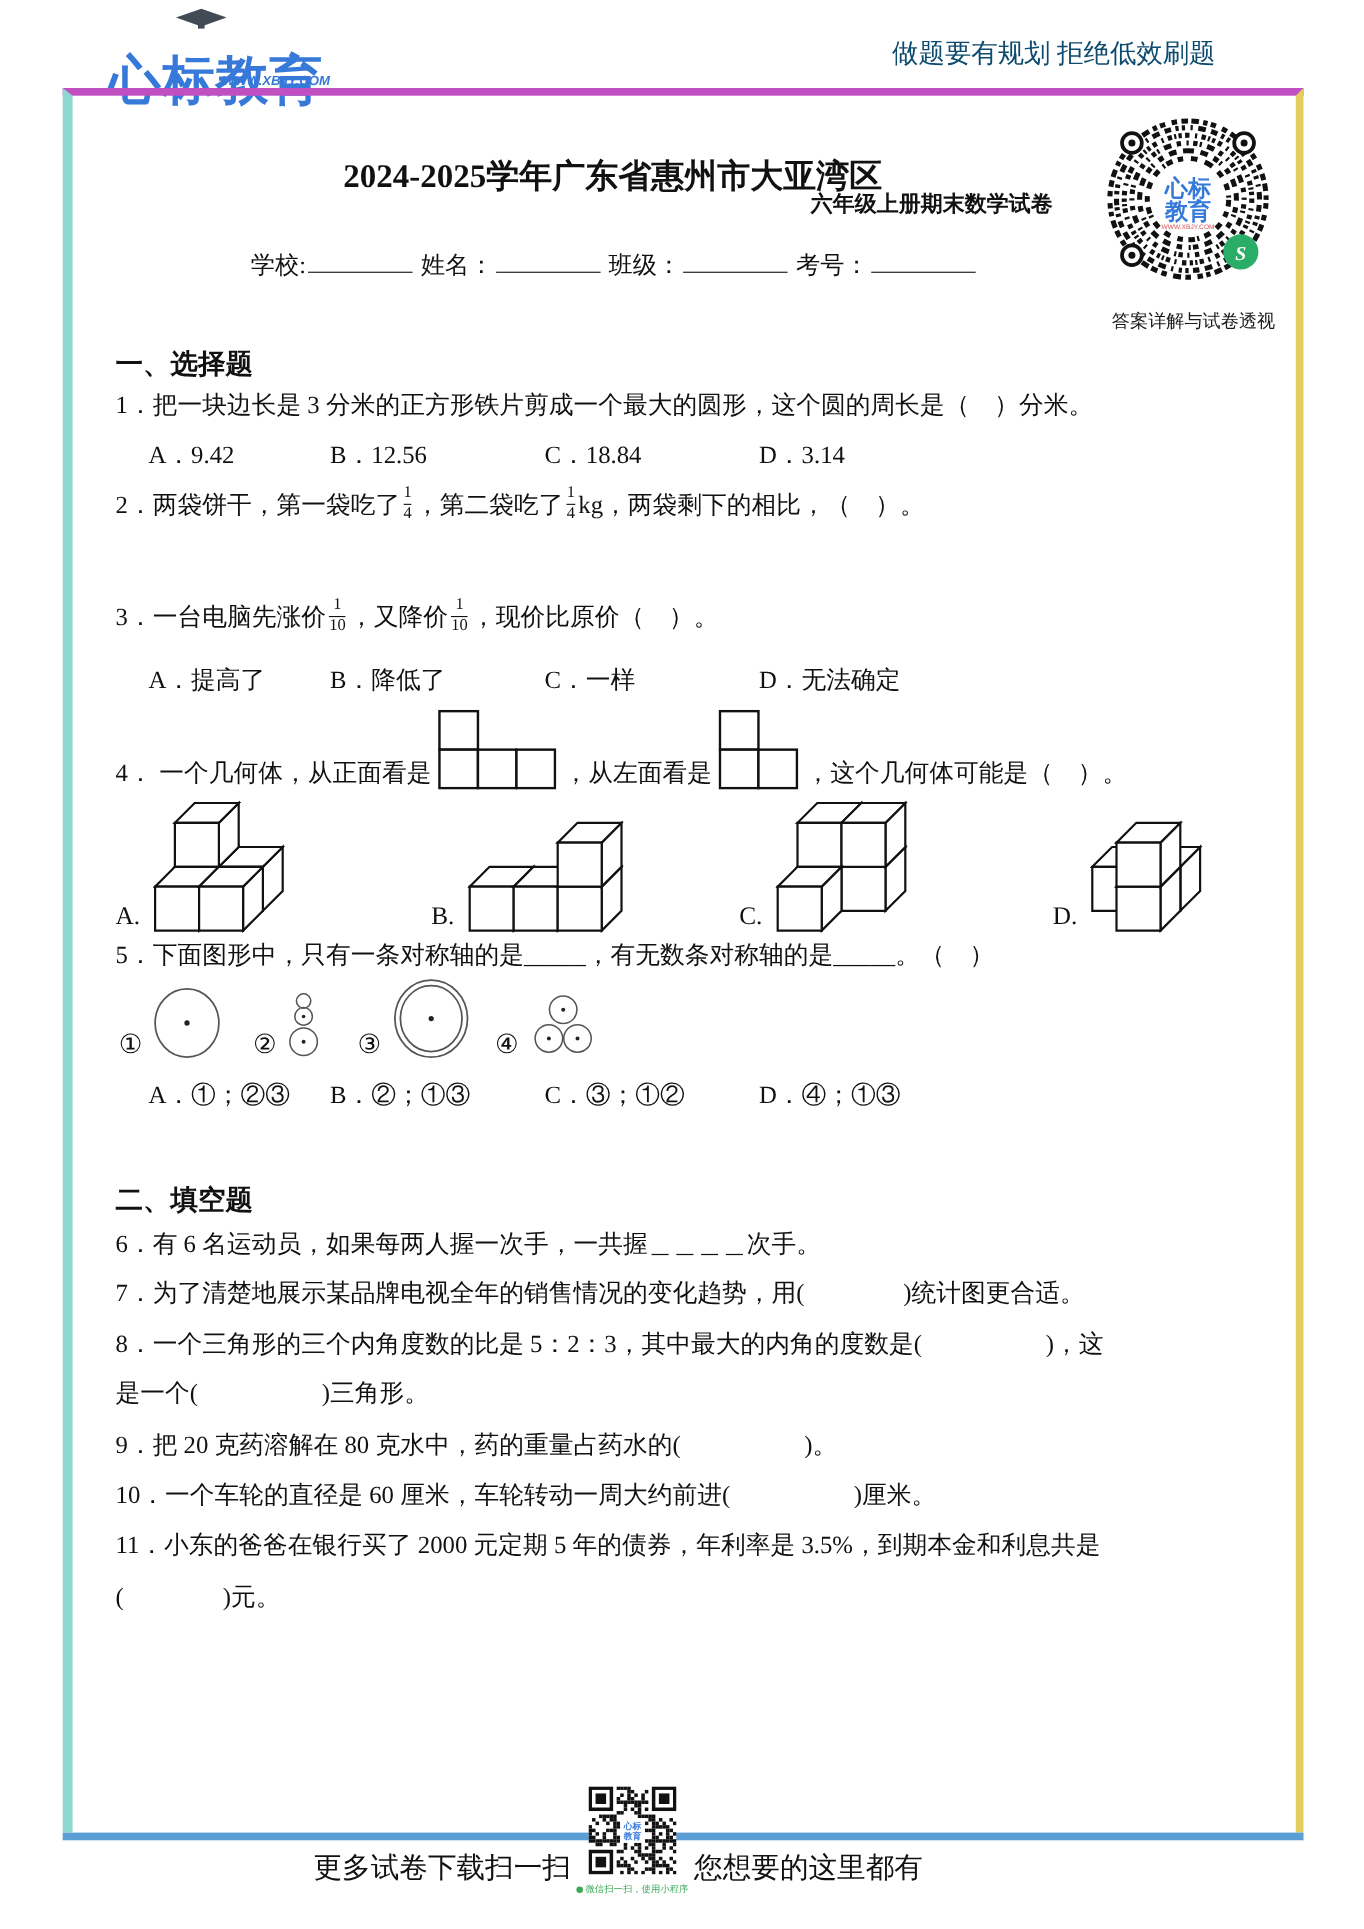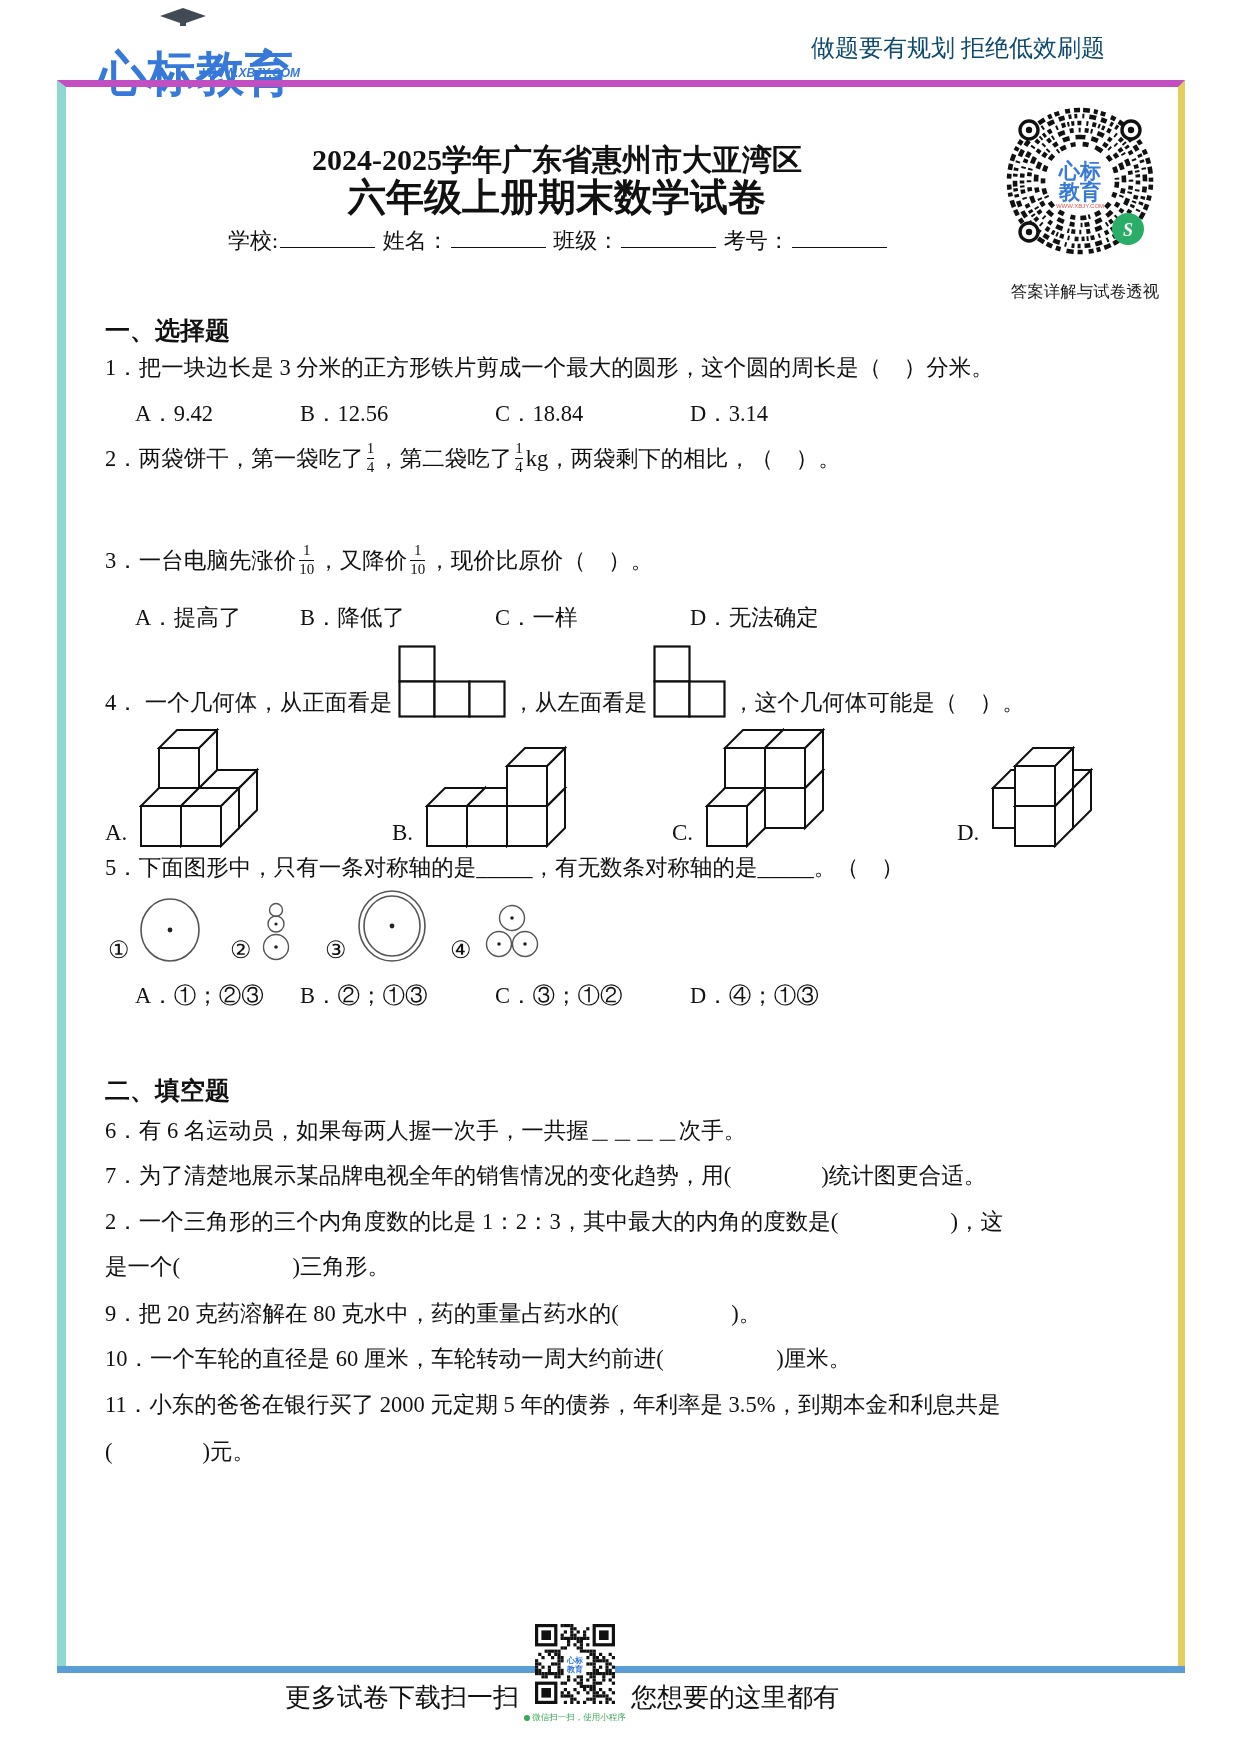--- a/index.html
+++ b/index.html
@@ -13,22 +13,22 @@
   .brandurl{position:absolute;left:104px;top:50px;font-family:"Liberation Sans",sans-serif;
             font-style:italic;font-weight:bold;font-size:12px;color:#3679d9;}
   .slogan{position:absolute;right:135px;top:32px;font-size:24px;color:#0c4a6e;}
   
   .frame{position:absolute;left:57px;top:80px;width:1128px;height:1586px;box-sizing:border-box;
          border-top:7px solid #c24fc2;border-left:9px solid #8fd8d2;border-right:7px solid #e3cd5f;}
   .blueline{position:absolute;left:57px;top:1666px;width:1128px;height:7px;background:#5b9ed5;}
   
   .title1{position:absolute;left:157px;top:112px;width:800px;text-align:center;
           font-size:30px;font-weight:bold;white-space:nowrap;margin-top:28px;}
-  .title2{position:absolute;left:157px;top:172px;width:800px;text-align:center;
-          font-size:38px;font-weight:bold;white-space:nowrap;}
+  .title2{position:absolute;left:157px;top:172px;width:800px;text-align:right;
+          font-size:20px;font-weight:bold;white-space:nowrap;}
   .info{position:absolute;left:228px;top:226px;font-size:22px;white-space:nowrap;}
   .blank{display:inline-block;width:95px;height:20px;border-bottom:1.6px solid #111;margin:0 2px;}
   .qrcircle{position:absolute;left:1005px;top:106px;width:150px;height:150px;}
   .qrcaption{position:absolute;left:985px;top:281px;width:200px;text-align:center;
              font-size:16.5px;color:#1a1a1a;}
   
   .h-sec{position:absolute;left:105px;font-size:25px;font-weight:bold;
          font-family:"Liberation Sans","DejaVu Sans",sans-serif;white-space:nowrap;}
   .q{position:absolute;left:105px;font-size:22.5px;white-space:nowrap;}
   .opts{position:absolute;left:135px;font-size:22.5px;white-space:nowrap;display:flex;align-items:flex-end;}
@@ -297,21 +297,21 @@
   <div class="opts" style="top:980px">
     <span class="o1">A．①；②③</span>
     <span class="o2">B．②；①③</span>
     <span class="o3">C．③；①②</span>
     <span>D．④；①③</span>
   </div>
 
   <div class="h-sec" style="top:1074px">二、填空题</div>
   <div class="q" style="top:1115px">6．有 6 名运动员，如果每两人握一次手，一共握＿＿＿＿次手。</div>
   <div class="q" style="top:1160px">7．为了清楚地展示某品牌电视全年的销售情况的变化趋势，用(　　　　)统计图更合适。</div>
-  <div class="q" style="top:1206px">2．一个三角形的三个内角度数的比是 1：2：3，其中最大的内角的度数是(　　　　　)，这</div>
+  <div class="q" style="top:1206px">8．一个三角形的三个内角度数的比是 5：2：3，其中最大的内角的度数是(　　　　　)，这</div>
   <div class="q" style="top:1251px">是一个(　　　　　)三角形。</div>
   <div class="q" style="top:1298px">9．把 20 克药溶解在 80 克水中，药的重量占药水的(　　　　　)。</div>
   <div class="q" style="top:1343px">10．一个车轮的直径是 60 厘米，车轮转动一周大约前进(　　　　　)厘米。</div>
   <div class="q" style="top:1389px">11．小东的爸爸在银行买了 2000 元定期 5 年的债券，年利率是 3.5%，到期本金和利息共是</div>
   <div class="q" style="top:1436px">(　　　　)元。</div>
 
   <div class="footer">
     <span>更多试卷下载扫一扫</span>
     <span class="fqrwrap">
       <span id="footer-qr" style="display:inline-block;line-height:0;"><svg width="80" height="80" viewBox="0 0 80 80">

